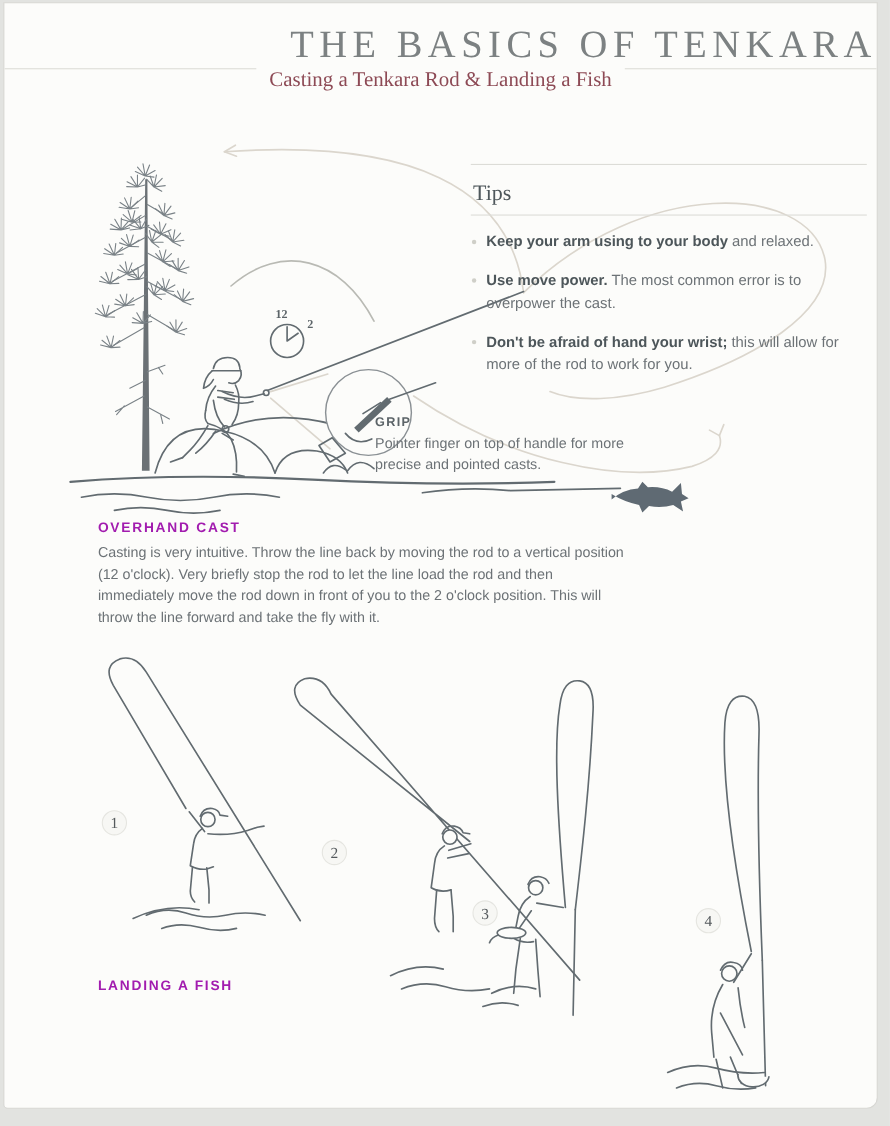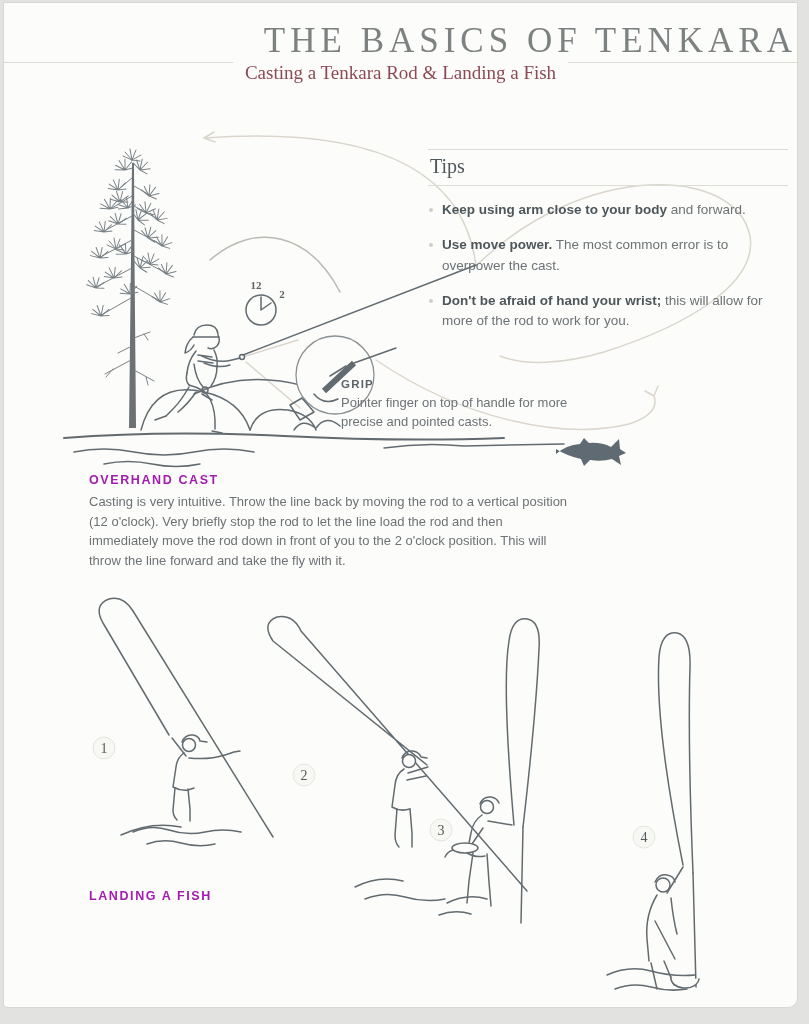--- a/index.html
+++ b/index.html
@@ -26,21 +26,21 @@
   .subtitle-rule{flex:1;height:1px;background:#dcdcd7}
   .subtitle{
     margin:0 12px;font-family:"Liberation Serif", serif;
     font-size:19px;color:#8d4a55;white-space:nowrap;
   }
   
   .tips{position:absolute;left:424px;top:146px;width:360px}
   .tips-heading{
     font-family:"Liberation Serif", serif;font-size:20px;color:#4e575b;
     border-top:1px solid #dcdcd7;border-bottom:1px solid #dcdcd7;
-    padding:5px 0 7px 2px;
+    padding:15px 0 7px 2px;
   }
   .tips-list{list-style:none;margin:14px 0 0;padding:0}
   .tips-list li{
     position:relative;padding-left:14px;margin-bottom:15px;
     font-size:13.5px;line-height:1.5;color:#6c7276;
   }
   .tips-list li::before{
     content:"";position:absolute;left:1px;top:8px;width:4px;height:4px;
     border-radius:50%;background:#cfcfc8;
   }
@@ -202,21 +202,21 @@
       <path class="ink" d="M258,290 l12,14 l-14,8 l-10,-15 z"></path>
     </g>
 
     <path fill="#5f6a73" stroke="none" d="M512,346 q10,-9 24,-10 l4,-6 5,5 q12,-1 22,4 l8,-8 1,10 6,4 -7,3 2,9 -9,-6 q-10,3 -22,1 l-6,6 -3,-7 q-14,-3 -25,-10 z"></path>
   </svg>
 
   <div class="tips">
     <div class="tips-heading">Tips</div>
     <ul class="tips-list">
       <li>
-        <span class="tip-bold">Keep using arm close to your body</span><span> and forward.</span>
+        <span class="tip-bold">Keep your arm using to your body</span><span> and relaxed.</span>
       </li>
       <li>
         <span class="tip-bold">Use move power.</span><span> The most common error is to overpower the cast.</span>
       </li>
       <li>
         <span class="tip-bold">Don't be afraid of hand your wrist;</span><span> this will allow for more of the rod to work for you.</span>
       </li>
     </ul>
   </div>
 

